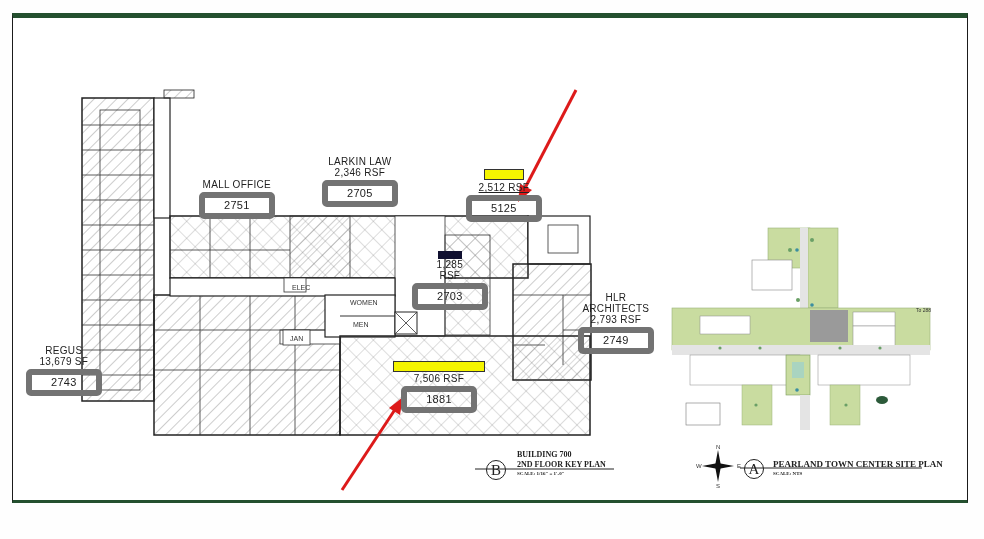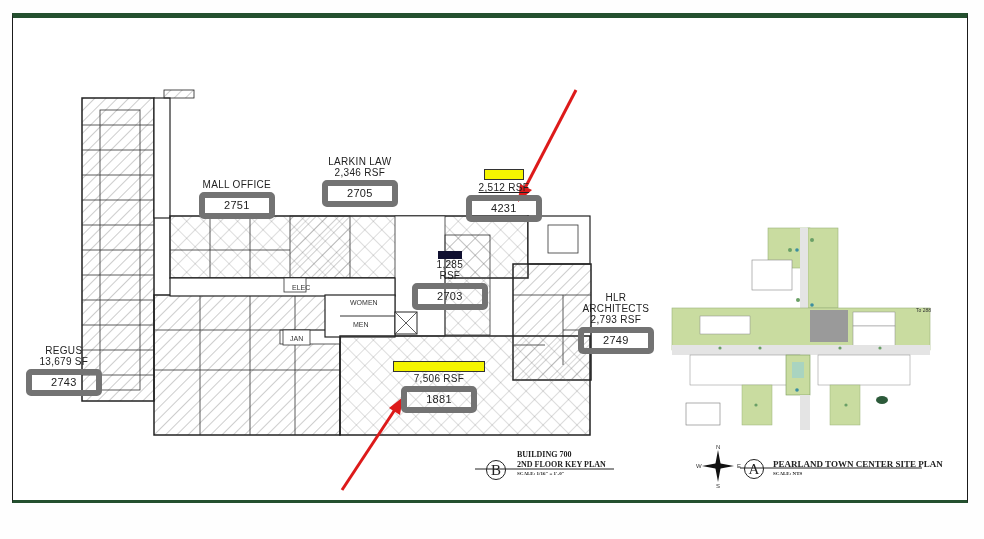--- a/index.html
+++ b/index.html
@@ -167,21 +167,21 @@
 
 <div class="lbl" style="left:322px;top:156px;">
   <div>LARKIN  LAW</div>
   <div>2,346  RSF</div>
   <div class="suite">2705</div>
 </div>
 
 <div class="lbl" style="left:466px;top:169px;text-decoration:underline;">
   <div style="width:38px;height:9px;background:#f5f500;border:1px solid #333;margin:0 auto 2px;"></div>
   <div>2,512  RSF</div>
-  <div class="suite">4231</div>
+  <div class="suite">5125</div>
 </div>
 
 <div class="lbl" style="left:400px;top:251px;margin-left:12px;">
   <div style="width:24px;height:8px;background:#101030;margin:0 auto;"></div>
   <div>1,285</div>
   <div>RSF</div>
   <div class="suite">2703</div>
 </div>
 
 <div class="lbl" style="left:578px;top:292px;">

